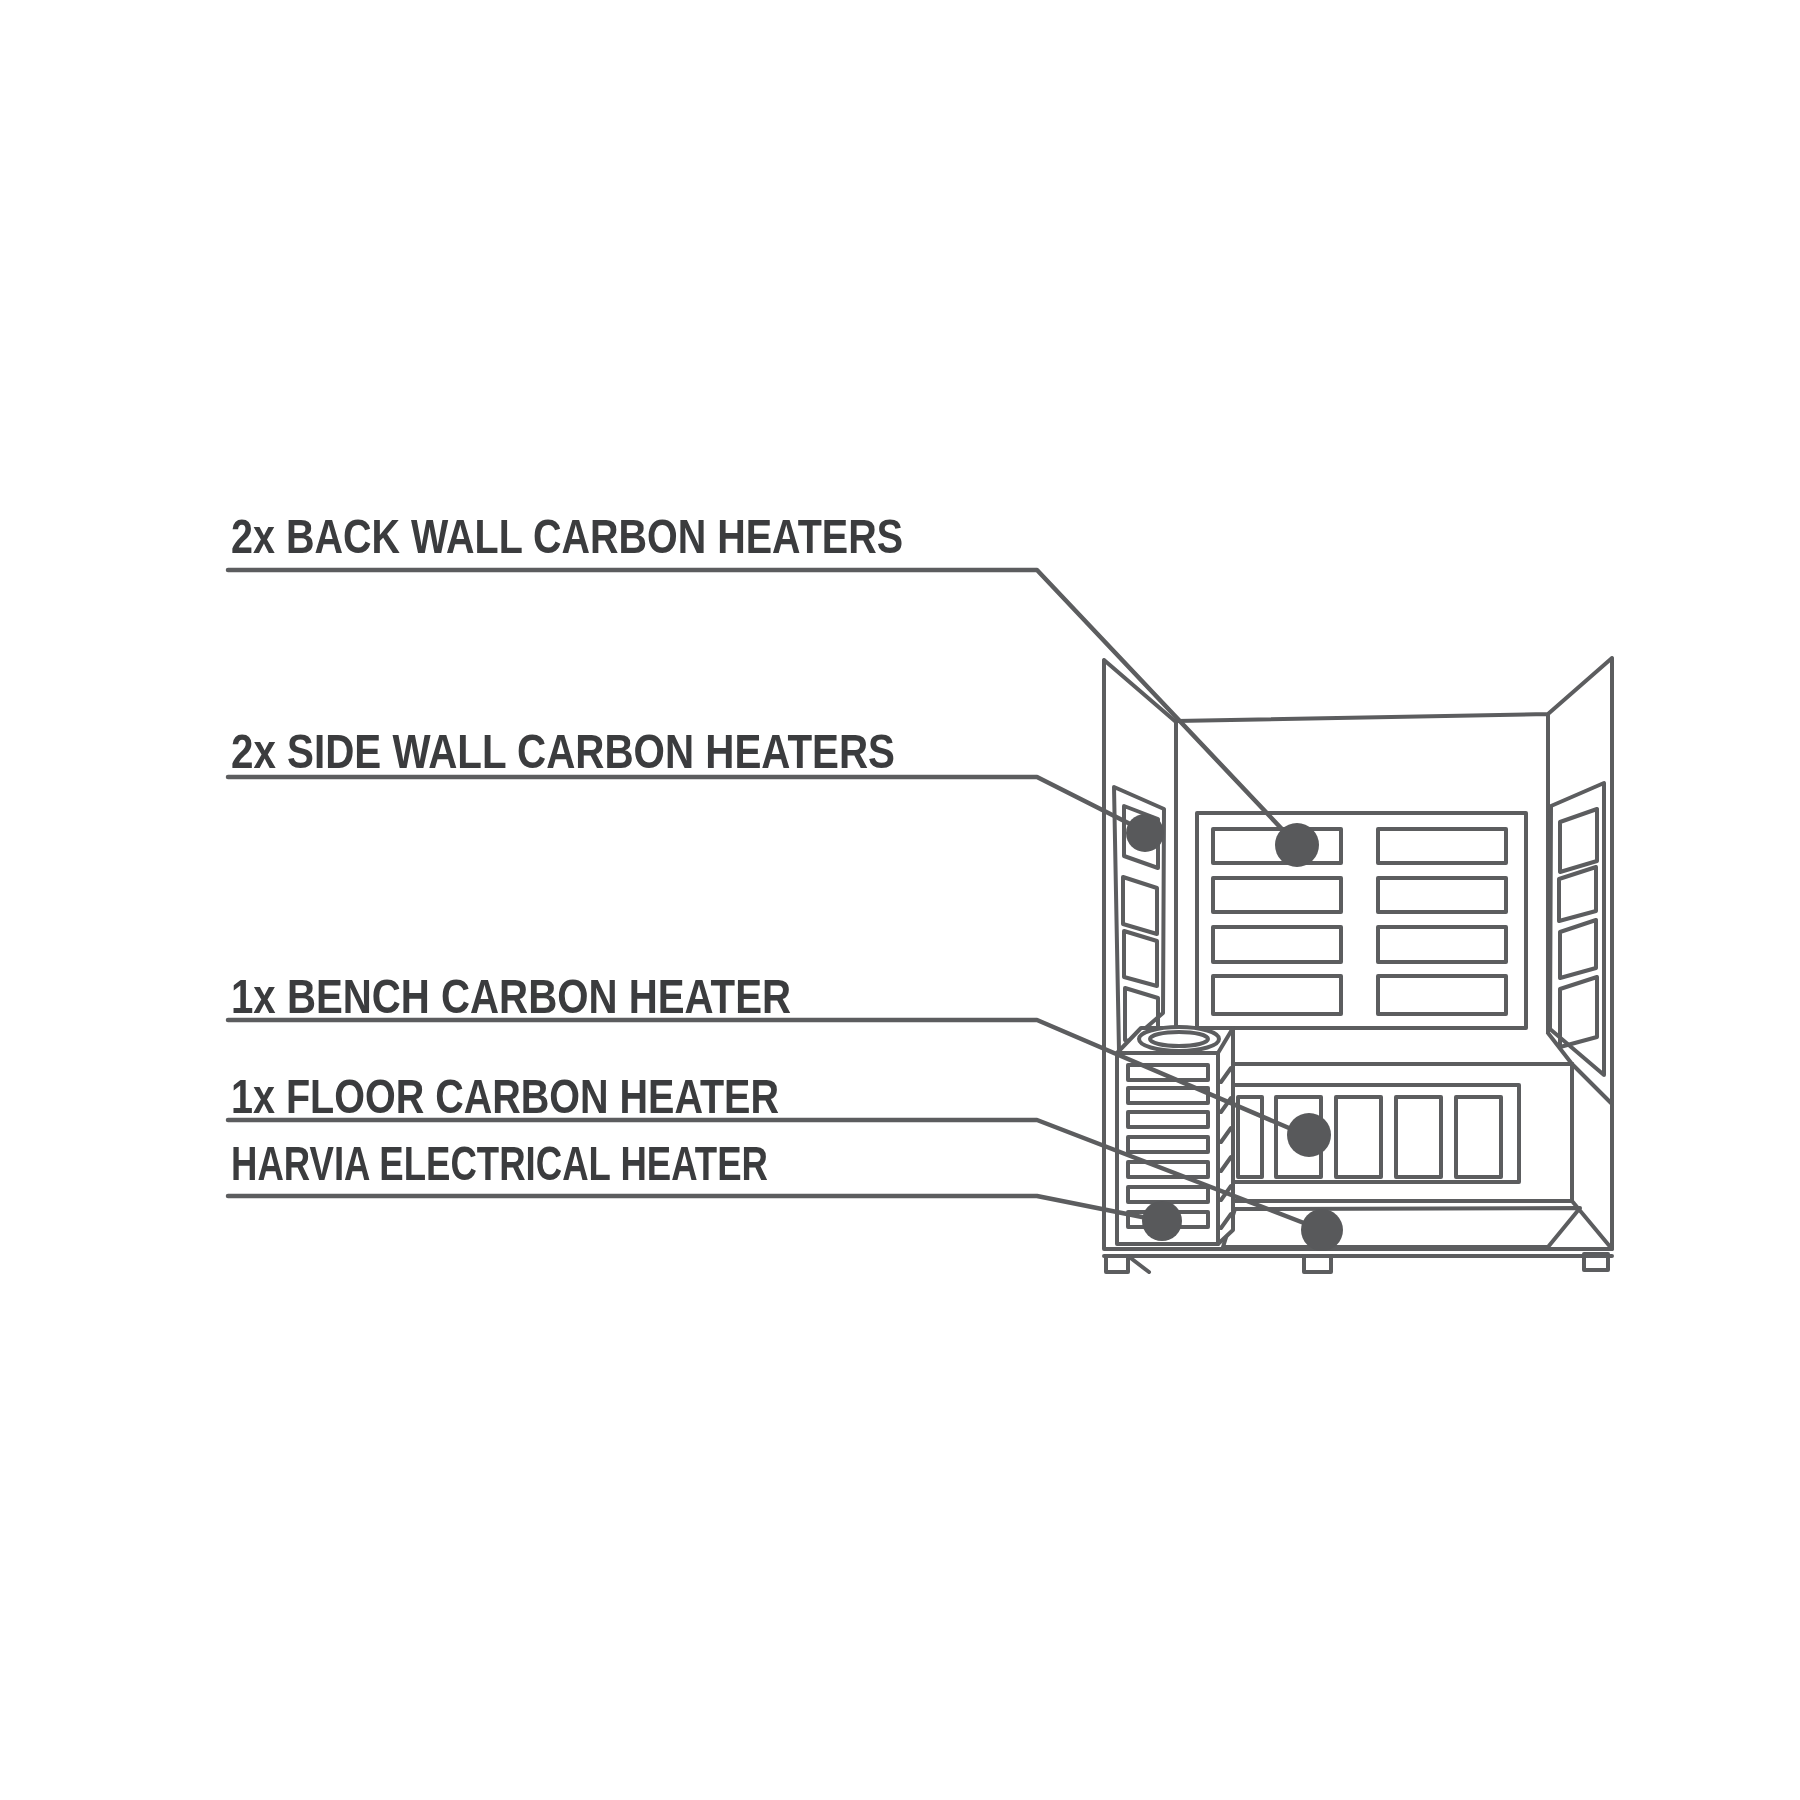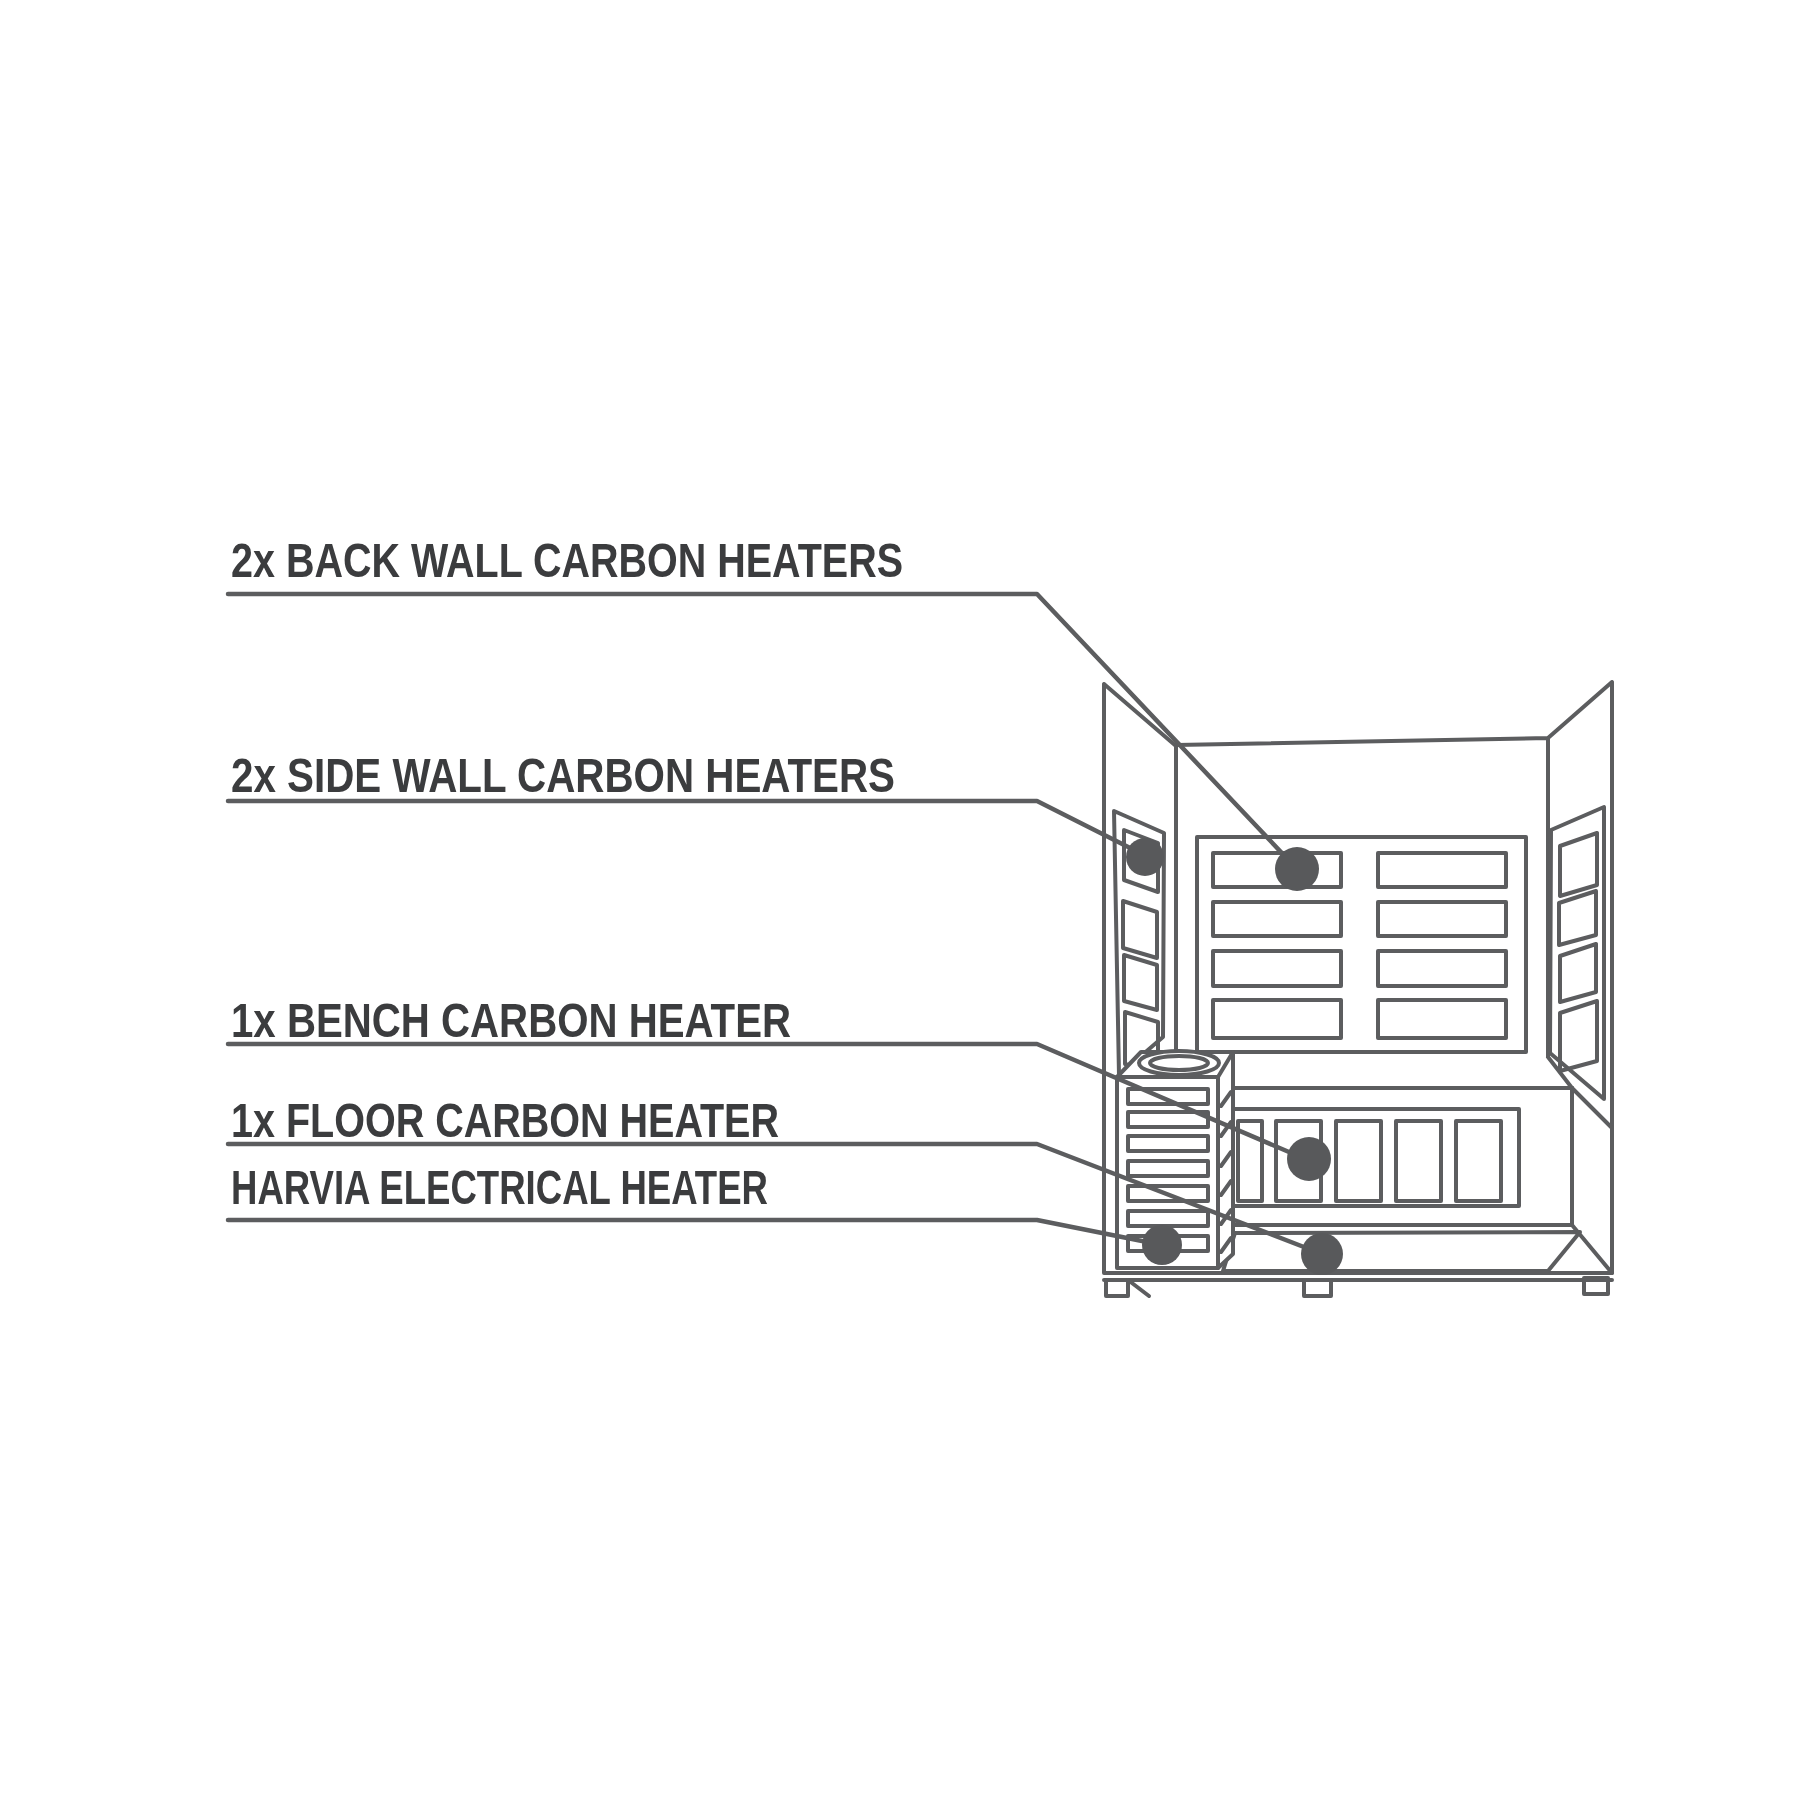--- a/index.html
+++ b/index.html
@@ -8,21 +8,20 @@
     background: #ffffff;
     width: 1800px;
     height: 1800px;
     overflow: hidden;
     font-family: "Liberation Sans", sans-serif;
   }
   #canvas {
     width: 1800px;
     height: 1356px;
     position: relative;
-    margin-top: 24px;
   }
   svg { display: block; }
   text {
     font-family: "Liberation Sans", sans-serif;
     font-size: 49px;
     font-weight: 600;
     letter-spacing: 0px;
   }
 </style>
 </head>

